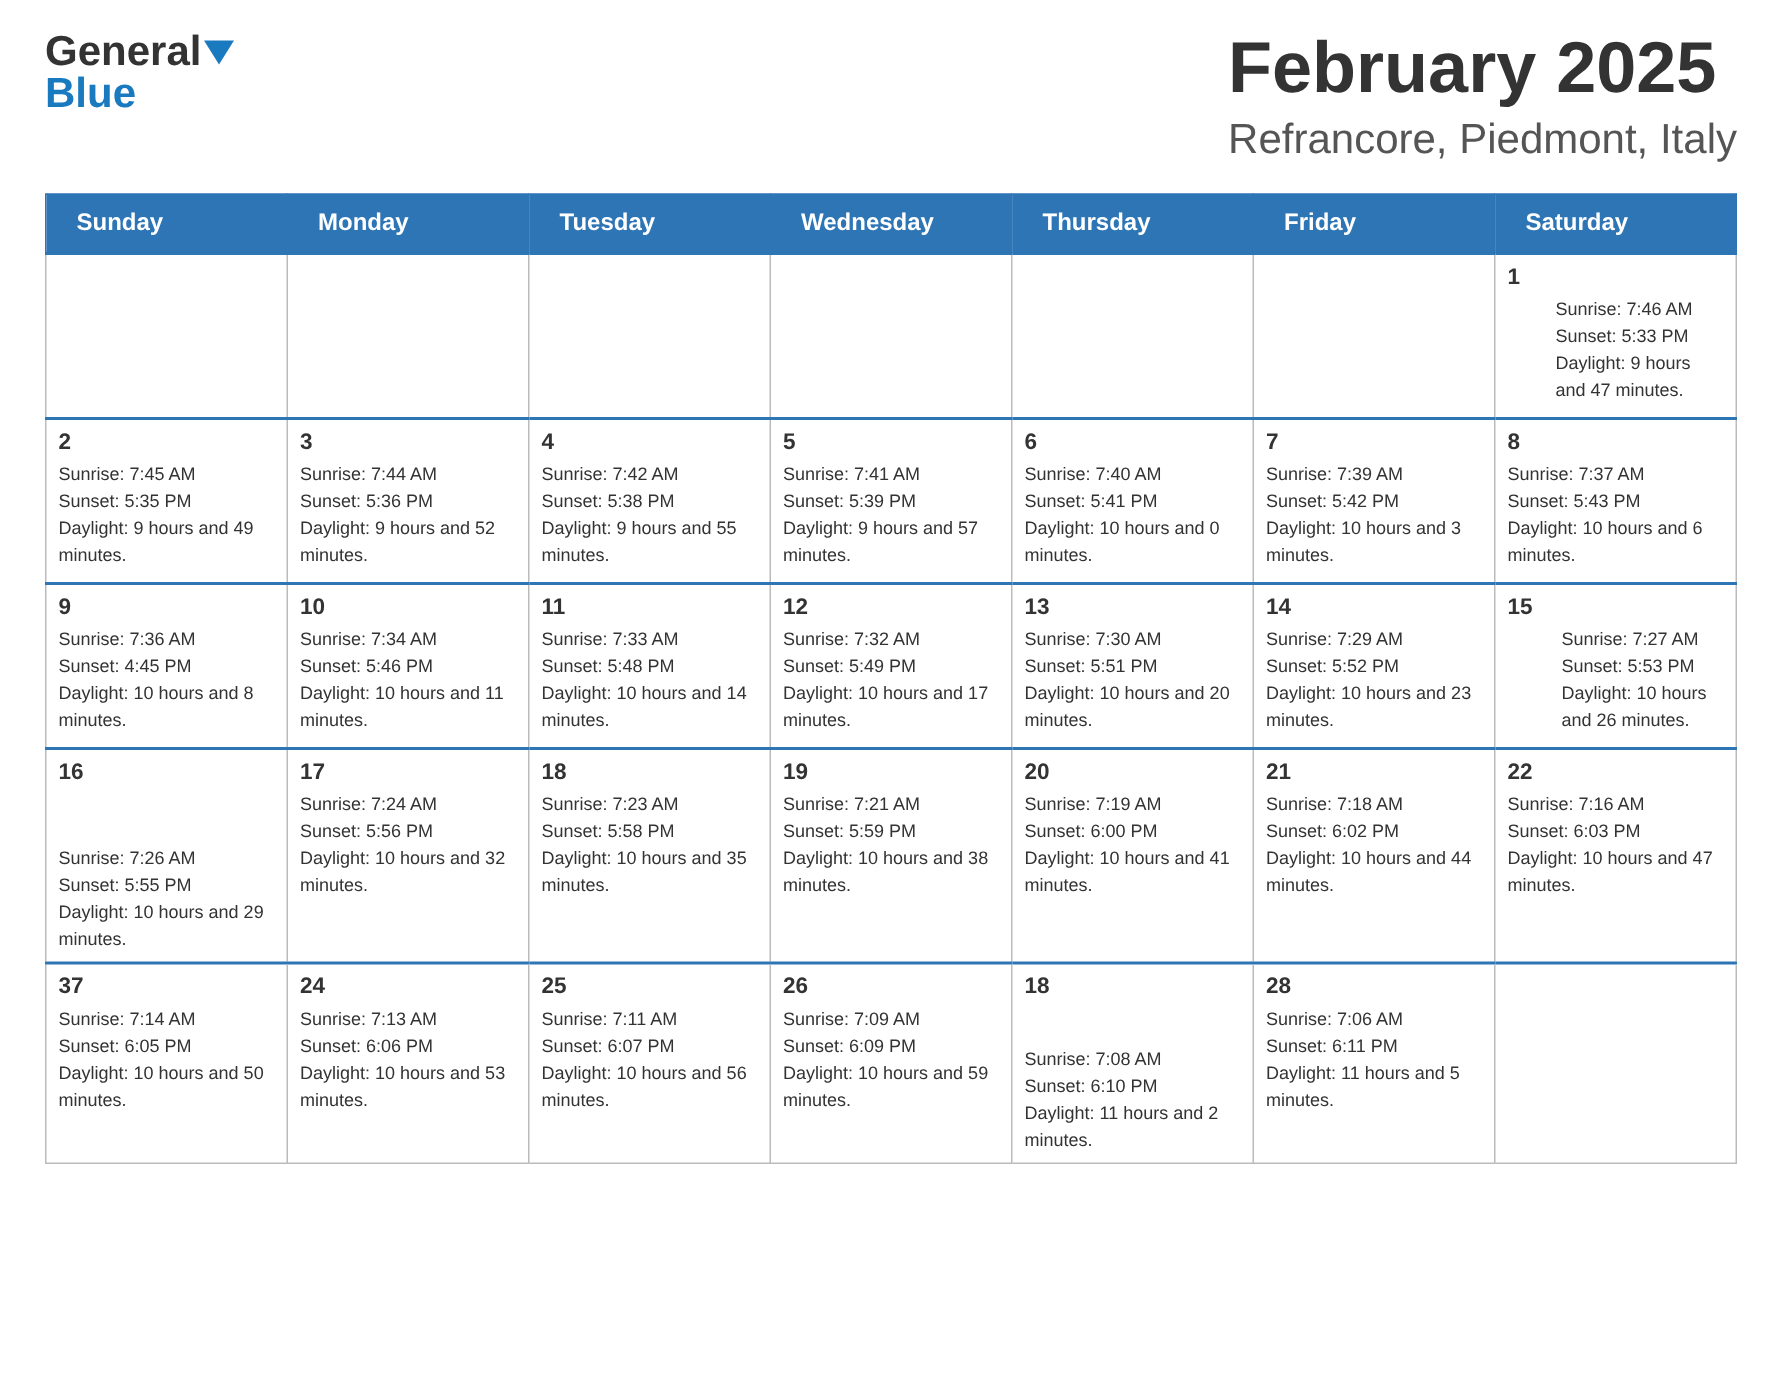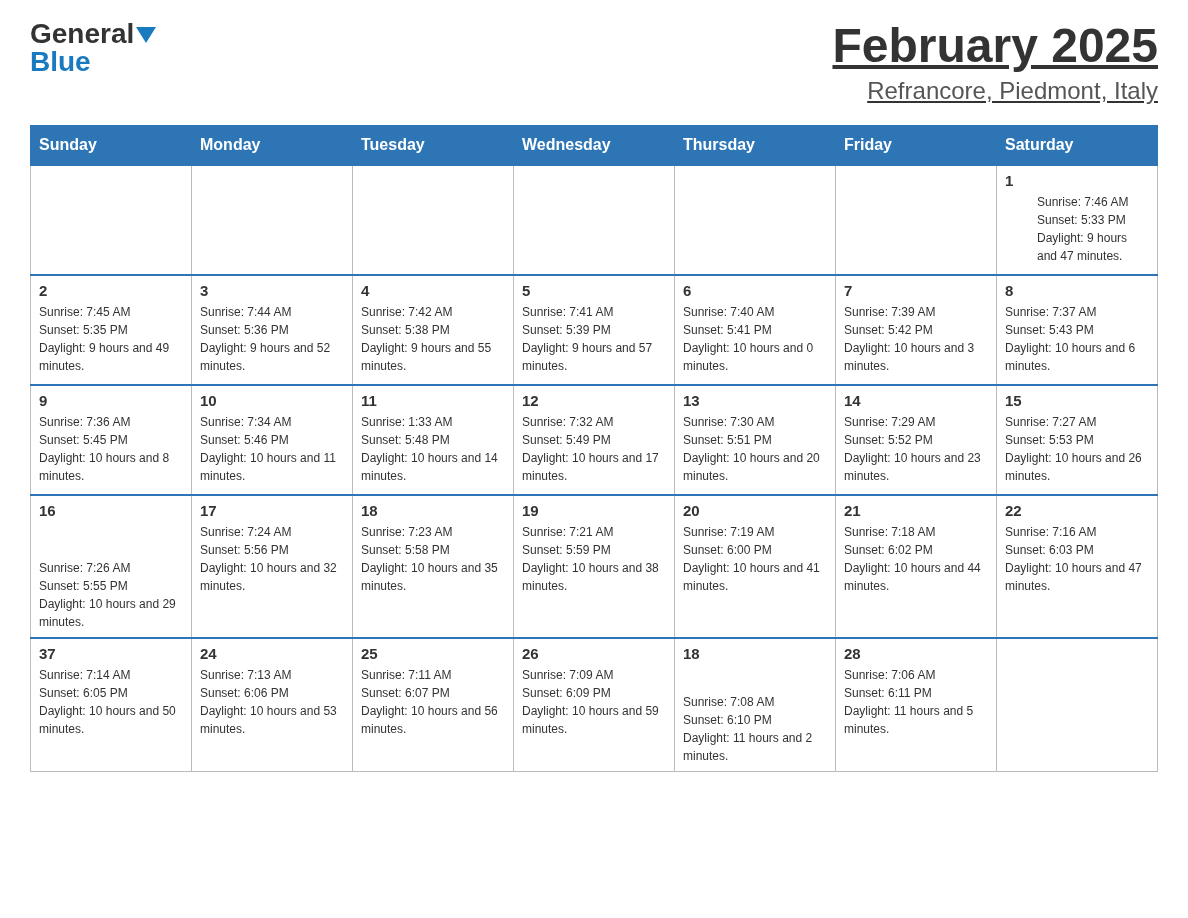--- a/index.html
+++ b/index.html
@@ -42,45 +42,44 @@
       height: 0;
       border-left: 10px solid transparent;
       border-right: 10px solid transparent;
       border-top: 16px solid #1a7abf;
       margin-left: 2px;
       vertical-align: middle;
       position: relative;
       top: -4px;
     }
     .title-block {
-      text-align: right;
-      text-decoration: underline;
+      text-align: left;
     }
     .month-title {
       font-size: 48px;
       font-weight: bold;
       color: #333;
       line-height: 1.1;
     }
     .subtitle {
-      font-size: 24px;
+      font-size: 28px;
       color: #555;
       margin-top: 4px;
     }
     .calendar {
       width: 100%;
       border-collapse: collapse;
       border: 1px solid #aaa;
     }
     .calendar th {
       background-color: #2e75b6;
       color: #fff;
       font-size: 16px;
       font-weight: bold;
-      padding: 10px 8px;
+      padding: 10px 20px;
       text-align: left;
       border: 1px solid #2e75b6;
     }
     .calendar td {
       vertical-align: top;
       padding: 6px 8px;
       border: 1px solid #bbb;
       width: 14.28%;
       min-height: 110px;
       height: 110px;
@@ -190,32 +189,32 @@
           <div class="day-number">8</div>
           <div class="day-info" style="white-space: pre-line;">Sunrise: 7:37 AM
 Sunset: 5:43 PM
 Daylight: 10 hours and 6 minutes.</div>
         </td>
       </tr>
       <tr class="week-row">
         <td>
           <div class="day-number">9</div>
           <div class="day-info" style="white-space: pre-line;">Sunrise: 7:36 AM
-Sunset: 5:45 PM
+Sunset: 4:45 PM
 Daylight: 10 hours and 8 minutes.</div>
         </td>
         <td>
           <div class="day-number">10</div>
           <div class="day-info" style="white-space: pre-line;">Sunrise: 7:34 AM
 Sunset: 5:46 PM
 Daylight: 10 hours and 11 minutes.</div>
         </td>
         <td>
           <div class="day-number">11</div>
-          <div class="day-info" style="white-space: pre-line;">Sunrise: 1:33 AM
+          <div class="day-info" style="white-space: pre-line;">Sunrise: 7:33 AM
 Sunset: 5:48 PM
 Daylight: 10 hours and 14 minutes.</div>
         </td>
         <td>
           <div class="day-number">12</div>
           <div class="day-info" style="white-space: pre-line;">Sunrise: 7:32 AM
 Sunset: 5:49 PM
 Daylight: 10 hours and 17 minutes.</div>
         </td>
         <td>
@@ -225,21 +224,21 @@
 Daylight: 10 hours and 20 minutes.</div>
         </td>
         <td>
           <div class="day-number">14</div>
           <div class="day-info" style="white-space: pre-line;">Sunrise: 7:29 AM
 Sunset: 5:52 PM
 Daylight: 10 hours and 23 minutes.</div>
         </td>
         <td>
           <div class="day-number">15</div>
-          <div class="day-info" style="white-space: pre-line;">Sunrise: 7:27 AM
+          <div class="day-info" style="white-space: pre-line; margin-left: 36px;">Sunrise: 7:27 AM
 Sunset: 5:53 PM
 Daylight: 10 hours and 26 minutes.</div>
         </td>
       </tr>
       <tr class="week-row">
         <td>
           <div class="day-number">16</div>
           <div class="day-info" style="white-space: pre-line; margin-top: 40px;">Sunrise: 7:26 AM
 Sunset: 5:55 PM
 Daylight: 10 hours and 29 minutes.</div>

